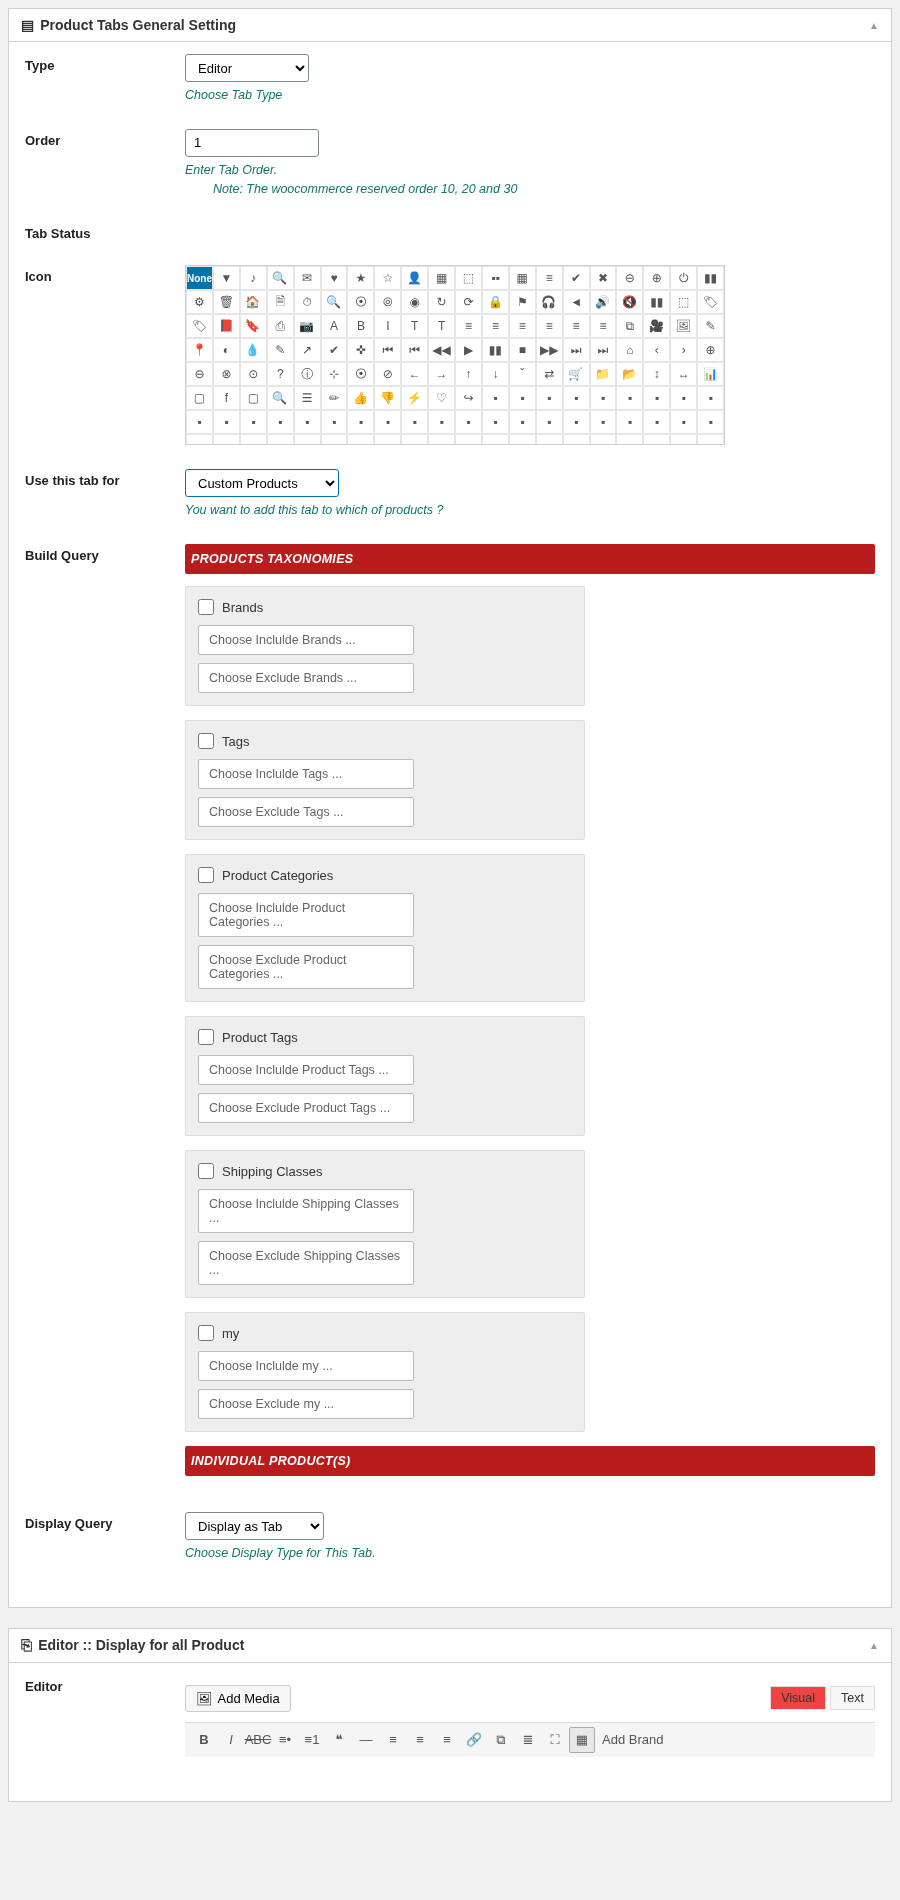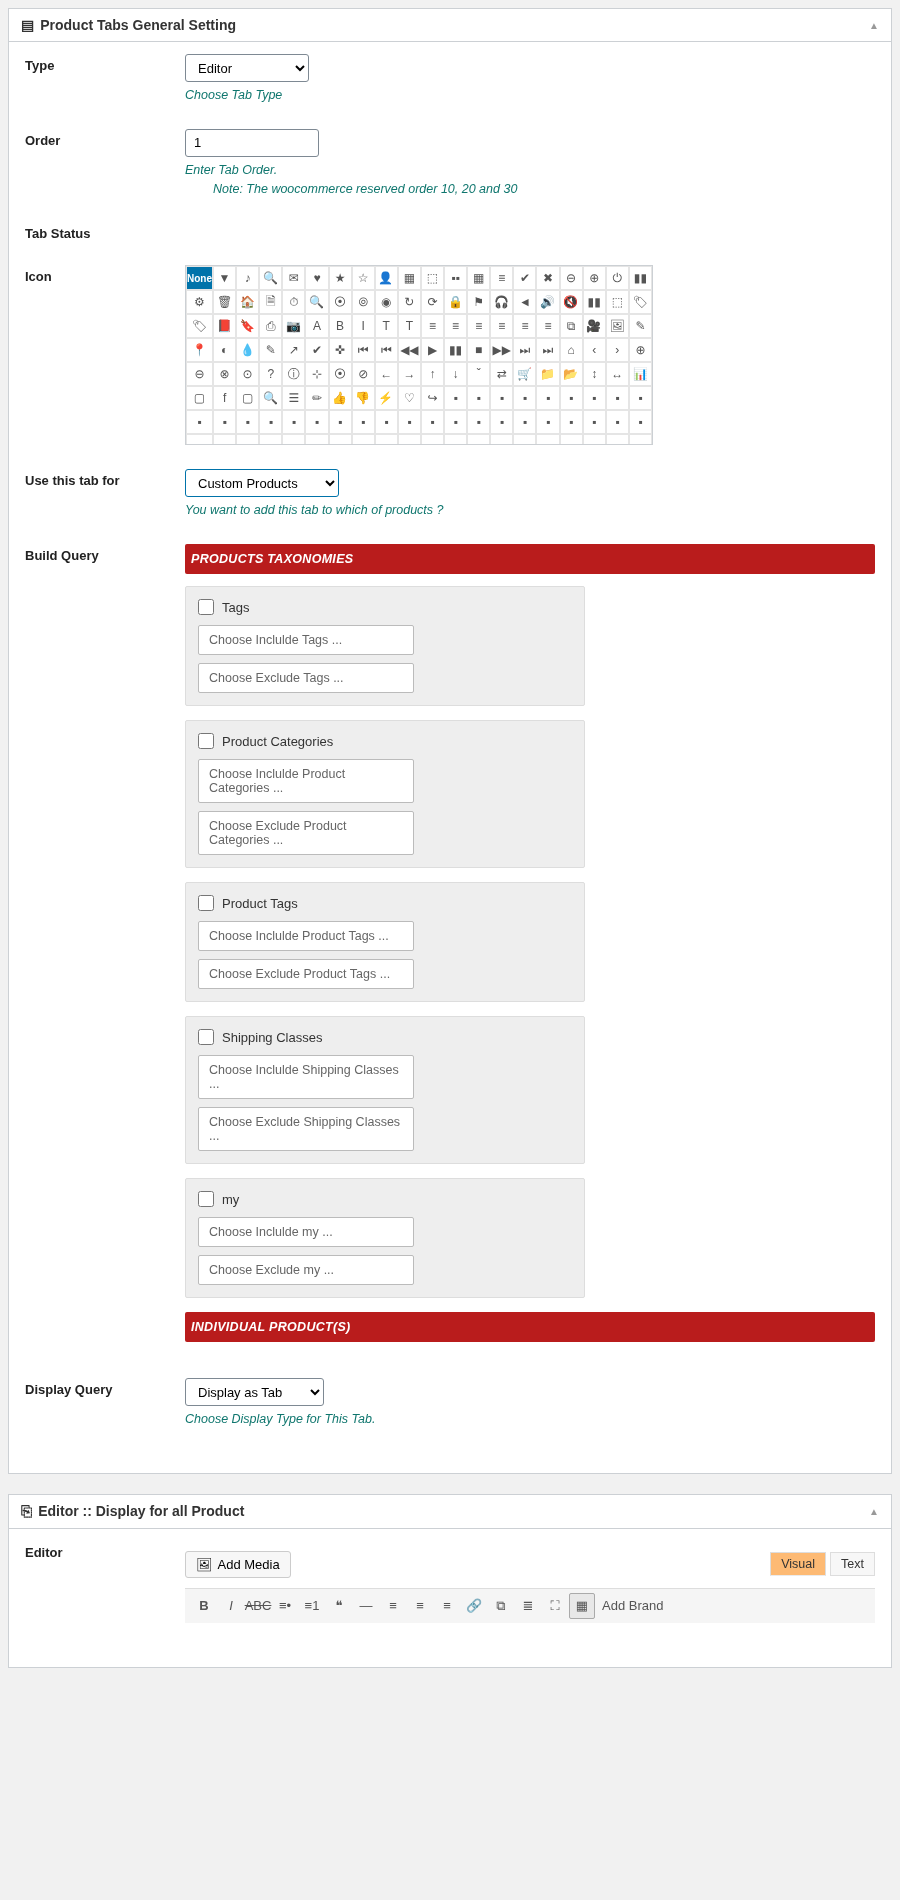--- a/index.html
+++ b/index.html
@@ -11,36 +11,36 @@
 .inside { padding: 12px 16px 20px; }
 .form-row { display: flex; margin-bottom: 24px; align-items: flex-start; }
 .form-label { width: 160px; padding-top: 4px; font-size: 13px; font-weight: 600; color: #222; flex-shrink: 0; }
 .form-field { flex: 1; }
 select { border: 1px solid #7e8993; border-radius: 3px; padding: 4px 24px 4px 8px; font-size: 13px; background: #fff; height: 28px; min-width: 124px; }
 input[type=text], input[type=number] { border: 1px solid #7e8993; border-radius: 3px; padding: 4px 8px; font-size: 13px; width: 134px; height: 28px; }
 .desc { color: #0f766e; font-style: italic; font-size: 12.5px; margin-top: 4px; line-height: 1.5; }
 .desc strong { font-style: italic; font-weight: 400; margin-left: 28px; }
 .radio-group label { display: flex; align-items: center; gap: 8px; margin-bottom: 16px; font-size: 13px; }
 input[type=radio] { width: 16px; height: 16px; accent-color: #007cba; }
-.icon-grid-wrapper { border: 1px solid #ccd0d4; max-height: 180px; overflow-y: scroll; width: 468px; position: relative; }
+.icon-grid-wrapper { border: 1px solid #ccd0d4; max-height: 180px; overflow-y: scroll; width: 540px; position: relative; }
 .icon-grid { display: grid; grid-template-columns: repeat(20, 1fr); }
 .icon-cell { border: 1px solid #e5e5e5; height: 24px; display: flex; align-items: center; justify-content: center; font-size: 12px; color: #555; cursor: pointer; }
 .icon-cell.selected { background: #0073aa; color: #fff; font-size: 10px; font-weight: 600; }
 .section-header { background: #b91c1c; color: #fff; padding: 8px 6px; font-weight: 600; font-size: 12.5px; letter-spacing: 0.3px; margin-bottom: 12px; border-radius: 2px; font-style: italic; }
 .tax-group { background: #eee; border: 1px solid #ddd; border-radius: 2px; padding: 12px; margin-bottom: 14px; width: 400px; }
 .tax-check { display: flex; align-items: center; gap: 8px; margin-bottom: 10px; font-size: 13px; }
 .tax-check input[type=checkbox] { width: 16px; height: 16px; }
 .tax-input { width: 216px; border: 1px solid #bbb; border-radius: 2px; padding: 7px 10px; font-size: 12.5px; color: #666; background: #fff; margin-bottom: 8px; cursor: pointer; }
 .tax-input:last-child { margin-bottom: 0; }
 .select-bordered { border: 1px solid #0073aa; }
 .add-media-row { padding: 10px 0 10px 0; display: flex; justify-content: space-between; align-items: center; }
 .add-media-btn { background: #f7f7f7; border: 1px solid #ccc; border-radius: 3px; padding: 5px 10px; font-size: 13px; cursor: pointer; display: inline-flex; gap: 5px; align-items: center; }
 .tab-btns { display: flex; gap: 4px; }
 .tab-btn { border: 1px solid #ddd; background: #f7f7f7; padding: 4px 10px; font-size: 12.5px; cursor: pointer; }
-.tab-btn.active { background: #fdba74; border-bottom-color: #ebebeb; }
+.tab-btn.active { background: #ef4444; border-bottom-color: #ebebeb; }
 .tinymce-rows { border-top: 1px solid #ddd; background: #f5f5f5; }
 .tinymce-row { display: flex; align-items: center; padding: 4px 6px; gap: 1px; flex-wrap: wrap; }
 .tiny-btn { width: 26px; height: 26px; display: inline-flex; align-items: center; justify-content: center; font-size: 13px; color: #555; cursor: pointer; border-radius: 2px; }
 .brand-hint { margin-left: 6px; color: #555; font-size: 13px; }
 </style>
 </head>
 <body>
 
 <div class="postbox">
   <div class="postbox-header">
@@ -254,20 +254,28 @@
     </div>
 
     <div class="form-row">
       <div class="form-label">Build Query</div>
       <div class="form-field">
         <div class="section-header">PRODUCTS TAXONOMIES</div>
         <div id="tax-container">
             <div class="tax-group">
     <label class="tax-check">
                 <input type="checkbox" style="">
+                <span>Brands</span>
+              </label>
+    <div class="tax-input">Choose Inclulde  Brands ...</div>
+    <div class="tax-input">Choose Exclude Brands ...</div>
+            </div>
+            <div class="tax-group">
+    <label class="tax-check">
+                <input type="checkbox" style="">
                 <span>Tags</span>
               </label>
     <div class="tax-input">Choose Inclulde  Tags ...</div>
     <div class="tax-input">Choose Exclude Tags ...</div>
             </div>
             <div class="tax-group">
     <label class="tax-check">
                 <input type="checkbox" style="">
                 <span>Product Categories</span>
               </label>

